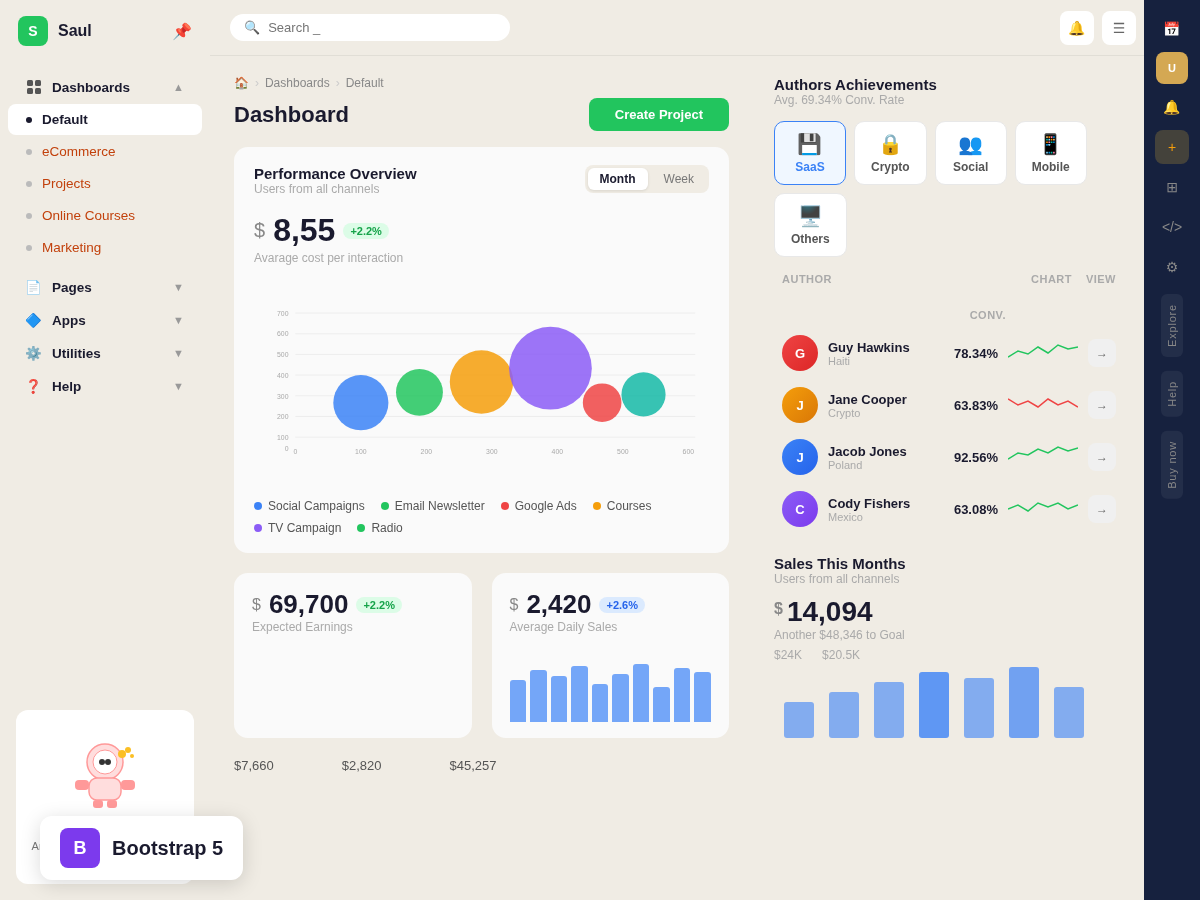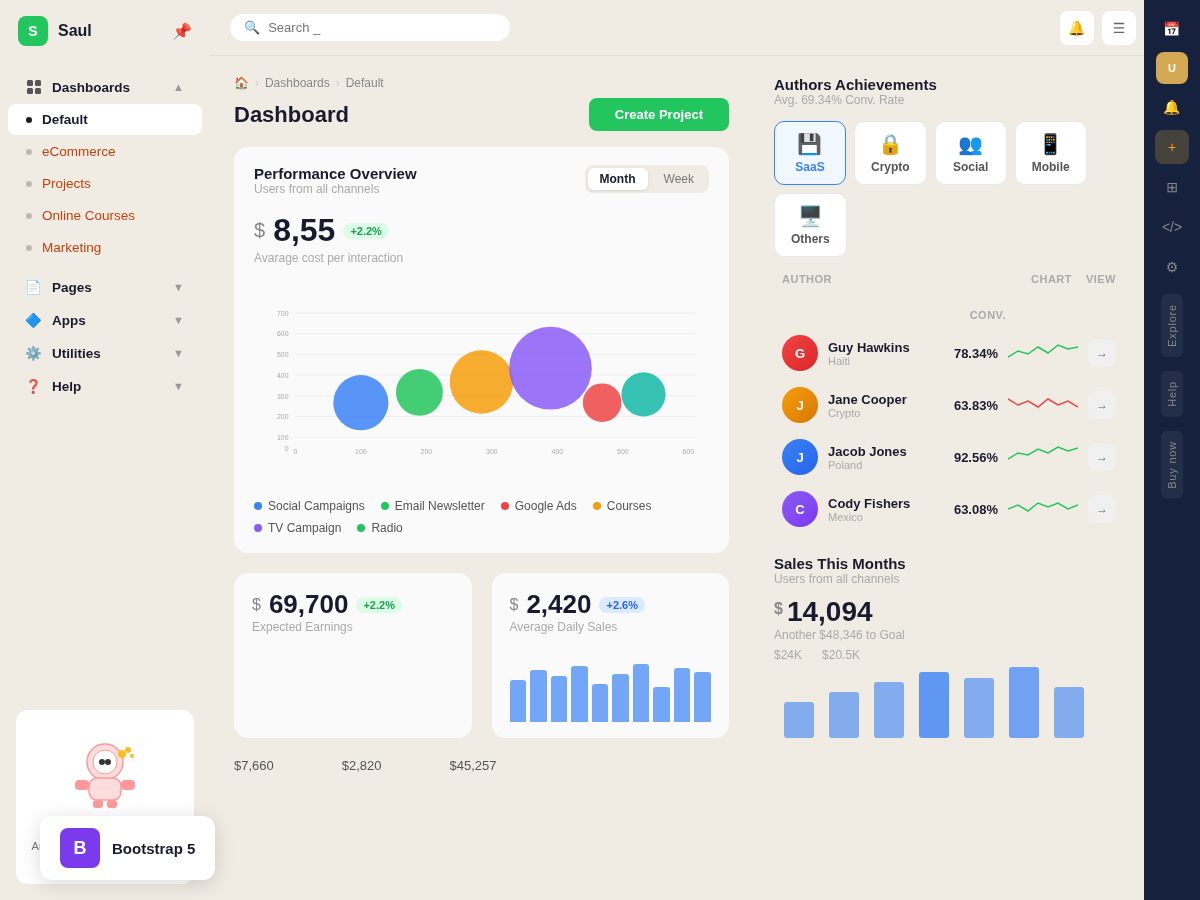--- a/index.html
+++ b/index.html
@@ -117,21 +117,21 @@
 
     .avatar-img { width: 36px; height: 36px; border-radius: 50%; background: linear-gradient(135deg, #f59e0b, #d97706); display: flex; align-items: center; justify-content: center; font-size: 12px; font-weight: bold; color: white; }
 
     
     .av-1 { background: linear-gradient(135deg, #ef4444, #dc2626); }
 
     .bottom-stats { display: flex; gap: 8px; margin-top: 12px; font-size: 13px; color: #555; }
 
     .bootstrap-badge { position: fixed; bottom: 20px; left: 40px; background: white; border-radius: 12px; padding: 12px 20px; display: flex; align-items: center; gap: 12px; box-shadow: 0 4px 20px rgba(0,0,0,0.15); z-index: 100; }
     .bootstrap-icon { width: 40px; height: 40px; background: #7c3aed; border-radius: 8px; display: flex; align-items: center; justify-content: center; color: white; font-weight: 900; font-size: 18px; }
-    .bootstrap-text { font-size: 15px; font-weight: 700; color: #1a1a2e; }
+    .bootstrap-text { font-size: 20px; font-weight: 700; color: #1a1a2e; }
     .dark-side { position: fixed; right: 0; top: 0; width: 56px; height: 900px; background: #16213e; display: flex; flex-direction: column; align-items: center; padding: 12px 0; gap: 6px; z-index: 20; }
     .ds-btn { width: 34px; height: 34px; border-radius: 8px; display: flex; align-items: center; justify-content: center; color: #888; font-size: 14px; cursor: pointer; }
     .ds-tab { writing-mode: vertical-rl; text-orientation: mixed; transform: rotate(180deg); font-size: 11px; color: #888; background: rgba(255,255,255,0.06); padding: 10px 5px; border-radius: 6px; cursor: pointer; letter-spacing: 0.8px; margin: 4px 0; }
     .ds-avatar { width: 32px; height: 32px; border-radius: 8px; background: #d4a853; overflow: hidden; display: flex; align-items: center; justify-content: center; font-size: 11px; font-weight: bold; color: white; }
 
     .content-wrapper { display: flex; flex: 1; overflow: hidden; margin-right: 56px; }
   </style>
 </head>
 <body>
 

